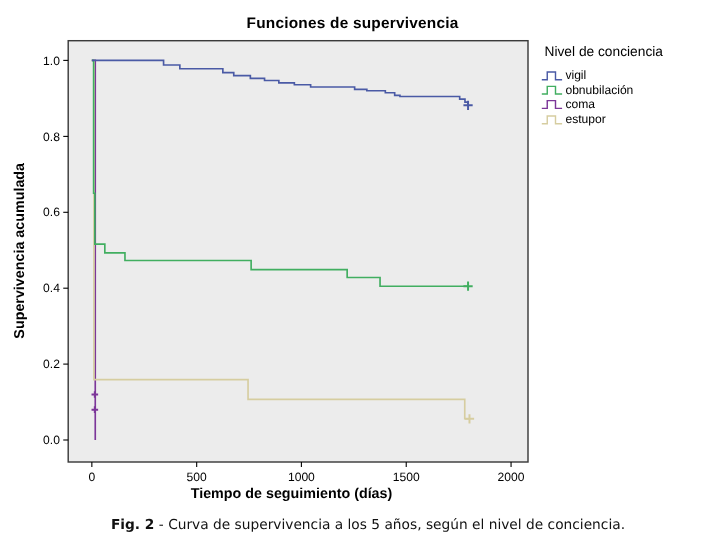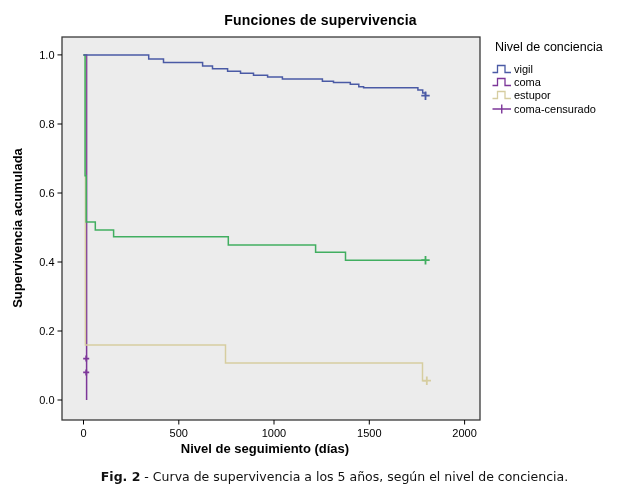--- a/index.html
+++ b/index.html
@@ -57,48 +57,48 @@
       <path d="M83.2 358.6 H89.2 M86.2 355.6 V361.6" stroke="#7C3699" stroke-width="1.8" fill="none"></path>
       <path d="M83.2 372.4 H89.2 M86.2 369.4 V375.4" stroke="#7C3699" stroke-width="1.8" fill="none"></path>
       <path d="M83.5 54.9 H85.4 V345.1 H225.5 V363.1 H422.5 V380.7 H427.4 V380.7" fill="none" stroke="#D6CDA0" stroke-width="1.5"></path>
       <path d="M422.6 380.7 H431.0 M426.8 376.5 V384.9" stroke="#D6CDA0" stroke-width="1.8" fill="none"></path>
       <path d="M83.5 54.9 H85.1 V175.7 H86.2 V221.9 H95.3 V229.9 H113.6 V236.8 H228.3 V245.1 H315.6 V252.3 H345.5 V260.2 H425.5 V260.2" fill="none" stroke="#41AE60" stroke-width="1.5"></path>
       <path d="M421.3 260.2 H429.7 M425.5 256.0 V264.4" stroke="#41AE60" stroke-width="1.8" fill="none"></path>
       <path d="M83.5 54.9 H148.7 V59.1 H163.5 V62.5 H202.6 V66.0 H212.5 V68.7 H227.6 V71.2 H240.5 V73.2 H253.5 V75.3 H267.6 V77.0 H282.4 V79.1 H322.4 V81.2 H333.5 V82.5 H350.3 V84.3 H358.8 V86.7 H363.6 V87.7 H417.9 V90.1 H422.7 V92.9 H425.5 V95.3" fill="none" stroke="#4A5AA5" stroke-width="1.5"></path>
       <path d="M421.3 95.7 H429.7 M425.5 91.5 V99.9" stroke="#4A5AA5" stroke-width="1.8" fill="none"></path>
     </svg>
 
-  <div class="xlabel">Nivel de seguimiento (días)</div>
+  <div class="xlabel">Tiempo de seguimiento (días)</div>
 
   <div class="legend">
     <div class="legend-title">Nivel de conciencia</div>
 
     <div class="legend-item">
       <svg width="20" height="12" viewBox="0 0 20 12">
           <path fill="none" stroke-width="1.3" d="M0.5 9.5 H5.5 V2.5 H13 V9.5 H19" stroke="#4A5AA5"></path>
         </svg>
       <span>vigil</span>
+    </div>
+    <div class="legend-item">
+      <svg width="20" height="12" viewBox="0 0 20 12">
+          <path fill="none" stroke-width="1.3" d="M0.5 9.5 H5.5 V2.5 H13 V9.5 H19" stroke="#41AE60"></path>
+        </svg>
+      <span>obnubilación</span>
     </div>
     <div class="legend-item">
       <svg width="20" height="12" viewBox="0 0 20 12">
           <path fill="none" stroke-width="1.3" d="M0.5 9.5 H5.5 V2.5 H13 V9.5 H19" stroke="#7C3699"></path>
         </svg>
       <span>coma</span>
     </div>
     <div class="legend-item">
       <svg width="20" height="12" viewBox="0 0 20 12">
           <path fill="none" stroke-width="1.3" d="M0.5 9.5 H5.5 V2.5 H13 V9.5 H19" stroke="#D6CDA0"></path>
         </svg>
       <span>estupor</span>
     </div>
-    <div class="legend-item">
-      <svg width="20" height="12" viewBox="0 0 20 12">
-          <path fill="none" stroke-width="1.4" d="M0.5 6 H19 M9.75 1.5 V10.5" stroke="#7C3699"></path>
-        </svg>
-      <span>coma-censurado</span>
-    </div>
   </div>
 
   <div class="caption">
     <b>Fig. 2</b><span> - Curva de supervivencia a los 5 años, según el nivel de conciencia.</span>
   </div>
 
 </div>
 
 </body></html>

